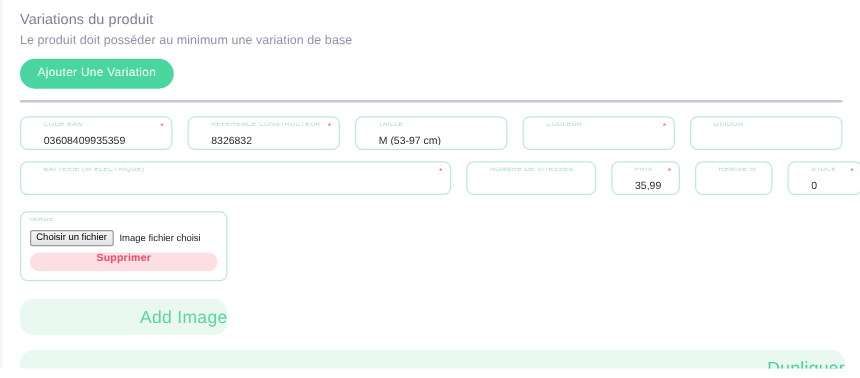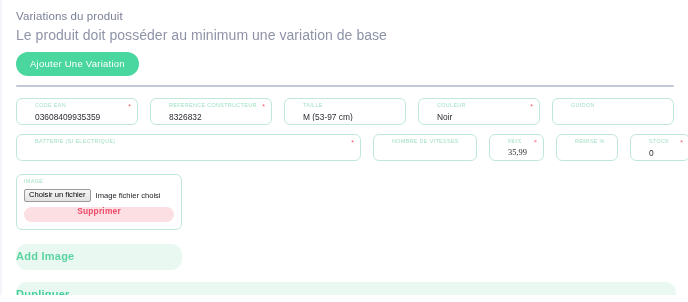--- a/index.html
+++ b/index.html
@@ -25,21 +25,21 @@
   .header {
     padding: 10px 0 0 14px;
   }
   .page-title {
     font-size: 11.5px;
     color: #7b7f96;
     letter-spacing: .1px;
     line-height: 1.2;
   }
   .page-sub {
-    font-size: 14px;
+    font-size: 10px;
     color: #8f93a8;
     margin-top: 3px;
     letter-spacing: .05px;
   }
   .btn-add-variation {
     display: inline-block;
     margin-top: 9px;
     background: #4ad69f;
     color: #ffffff;
     font-size: 9.5px;
@@ -104,21 +104,21 @@
     top: 4px;
     right: 6px;
     color: #f9566f;
     font-size: 7px;
     line-height: 1;
   }
 
   
   .f-batterie { flex: 0 0 345px; }
   .f-vitesses { flex: 0 0 104px; }
-  .f-prix     { flex: 0 0 55px; font-family: Liberation Serif, serif; }
+  .f-prix     { flex: 0 0 55px; }
   .f-remise   { flex: 0 0 62px; }
   .f-stock    { flex: 0 0 60px; }
 
   
   .image-card {
     margin: 13px 0 0 14px;
     width: 166px;
     border: 1px solid #bfe9d6;
     border-radius: 6px;
     box-sizing: border-box;
@@ -164,24 +164,24 @@
     font-family: "Liberation Sans", sans-serif;
     line-height: 1;
   }
 
   
   .btn-wide {
     display: block;
     border: none;
     border-radius: 11px;
     font-family: "Liberation Sans", sans-serif;
-    font-size: 11px;
-    font-weight: bold;
+    font-size: 14px;
+    font-weight: normal;
     letter-spacing: .25px;
-    text-align: left;
+    text-align: right;
     cursor: pointer;
     line-height: 1;
     box-sizing: border-box;
   }
   .btn-add-image {
     width: 166px;
     margin: 14px 0 0 14px;
     background: #e9f9f1;
     color: #5cd3a3;
     padding: 7px 0 8px 0;
@@ -222,21 +222,20 @@
     </div>
 
     <div class="field">
       <span class="field-label">TAILLE</span>
       <span class="field-value">M (53-97 cm)</span>
     </div>
 
     <div class="field">
       <span class="field-label">COULEUR</span>
       <span class="req">*</span>
-      <span class="field-value">Noir</span>
     </div>
 
     <div class="field">
       <span class="field-label">GUIDON</span>
       <span class="field-value"></span>
     </div>
 
   </div>
 
   <div class="row row-2">

